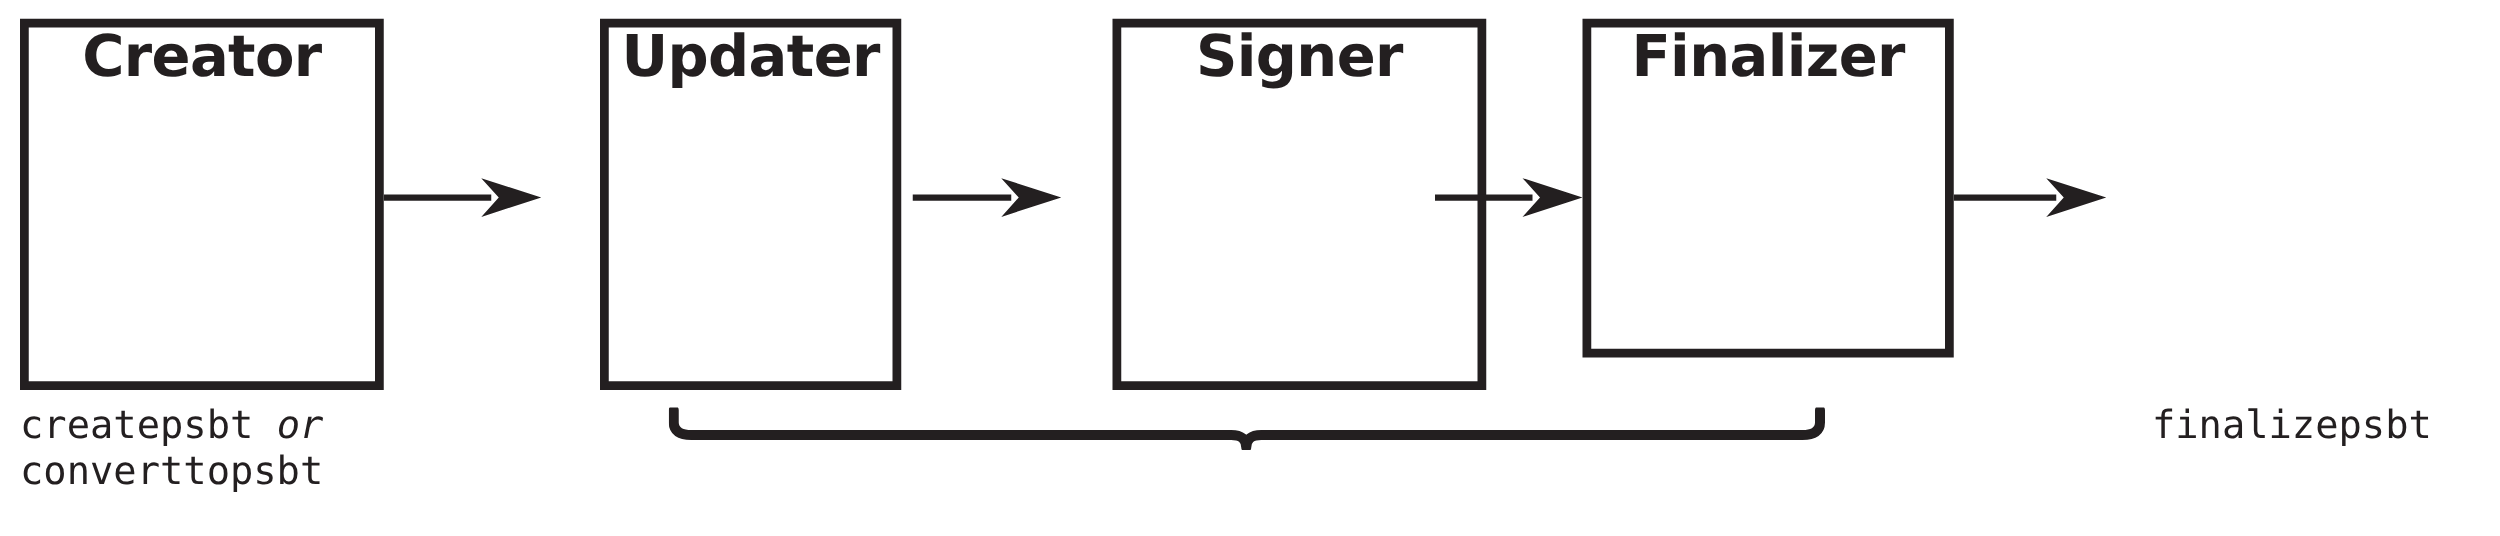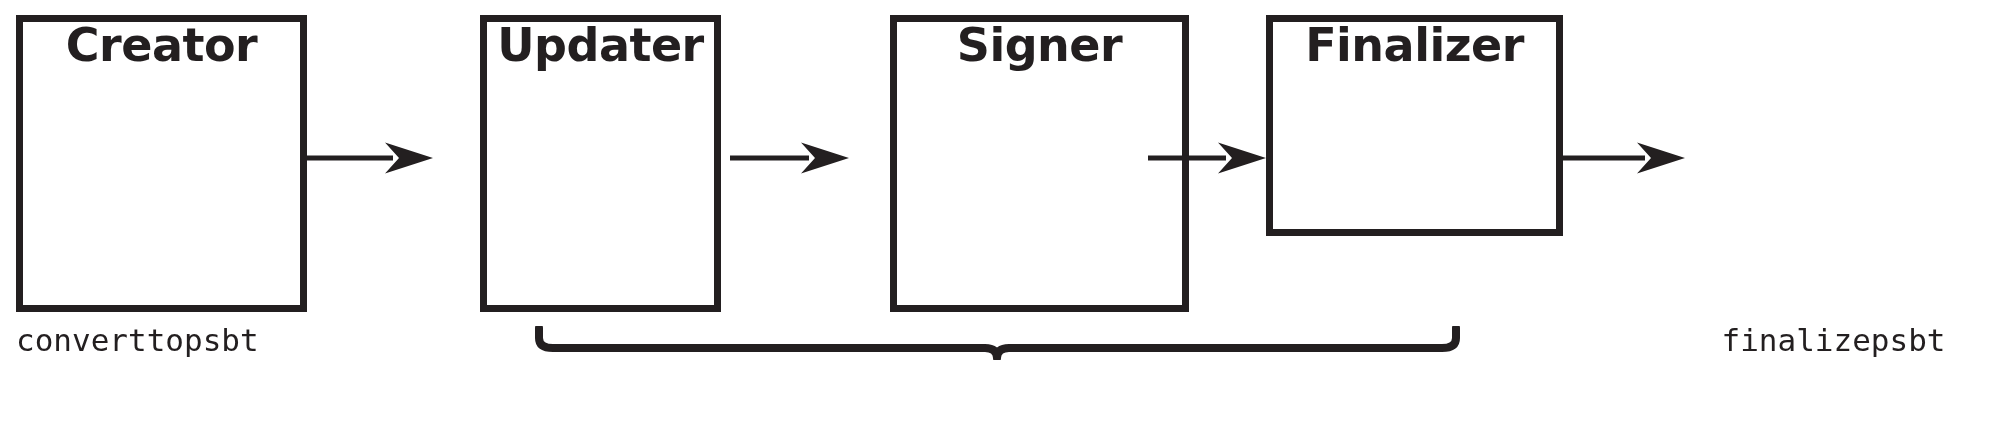--- a/index.html
+++ b/index.html
@@ -66,21 +66,21 @@
   </div>
 
   <div class="stage-box" style="left:433px; top:15px; width:241px; height:297px;margin-left:47px;">
     <span class="stage-label">Updater</span>
   </div>
 
   <div class="stage-box" style="left:849px; top:15px; width:299px; height:297px;margin-left:41px;">
     <span class="stage-label">Signer</span>
   </div>
 
-  <div class="stage-box" style="left:1266px; top:15px; width:297px; height:221px;">
+  <div class="stage-box" style="left:1266px; top:15px; width:297px; height:271px;">
     <span class="stage-label">Finalizer</span>
   </div>
 
 
   <svg class="arrow" style="left:307px; top:142px;" width="126" height="32" viewBox="0 0 126 32">
     <line x1="0" y1="16" x2="86" y2="16" stroke="#231f20" stroke-width="5"></line>
     <path d="M 126 16 L 78 0.5 L 92 16 L 78 31.5 Z" fill="#231f20"></path>
   </svg>
 
   <svg class="arrow" style="left:730px; top:142px;" width="119" height="32" viewBox="0 0 119 32">
@@ -105,20 +105,23 @@
              L 450 22
              Q 462 22 462 32
              Q 462 22 474 22
              L 907 22
              Q 921 22 921 12
              L 921 2" fill="none" stroke="#231f20" stroke-width="8" stroke-linecap="round" stroke-linejoin="round"></path>
   </svg>
 
   <div class="cmd-label" style="left:16px; top:322px; text-align:left;">
     <div>
+      <span>createpsbt</span><span>&nbsp;</span><span class="kw-or">or</span>
+    </div>
+    <div>
       <span>converttopsbt</span>
     </div>
   </div>
 
 
   <div class="cmd-label" style="left:1685px; top:322px; width:297px; text-align:center;">
     <span>finalizepsbt</span>
   </div>
 
 </div>

